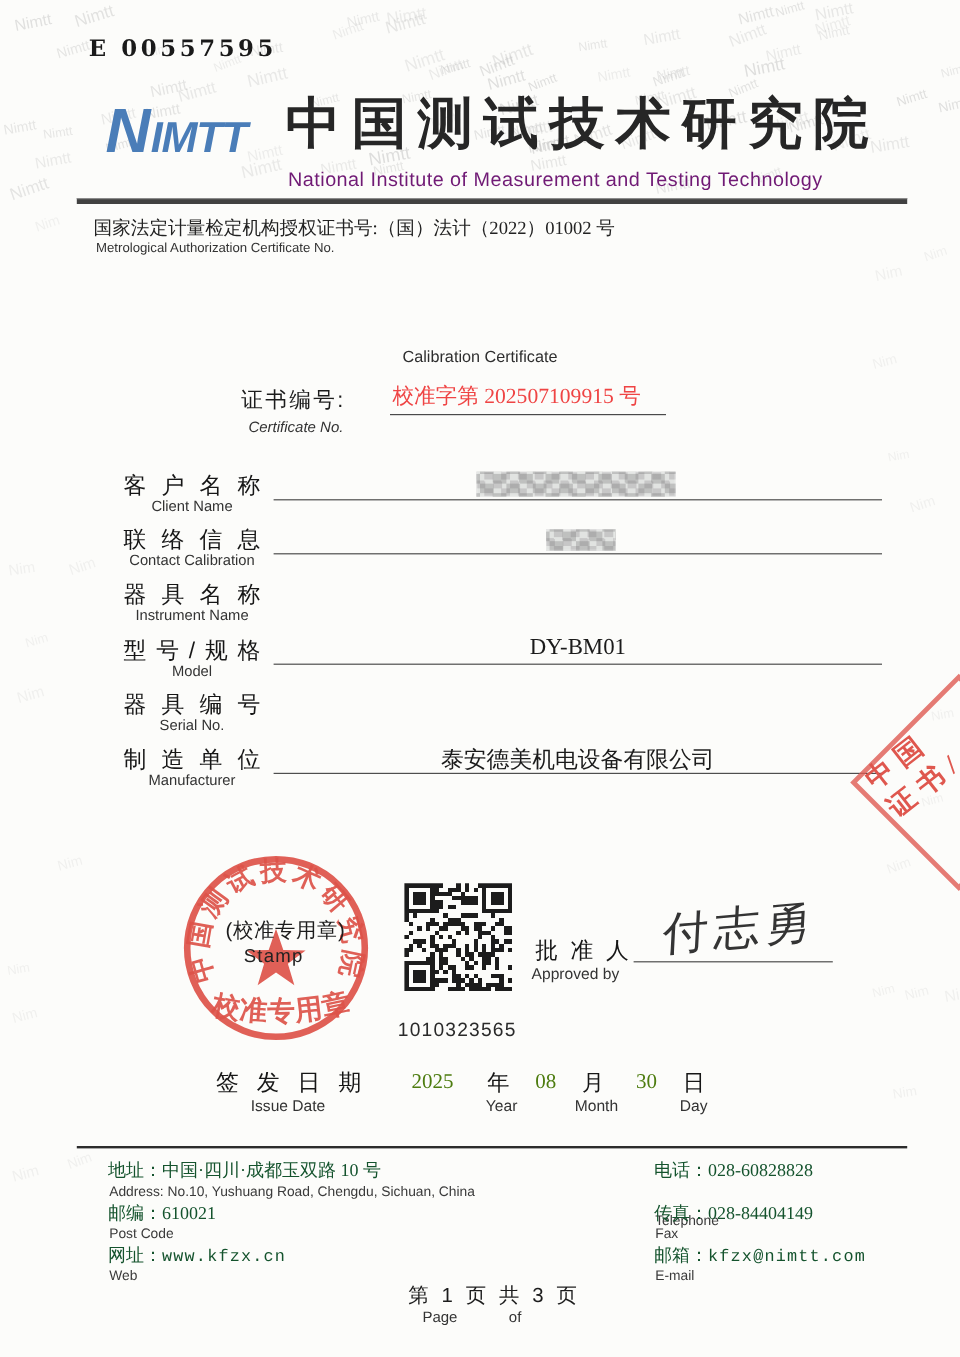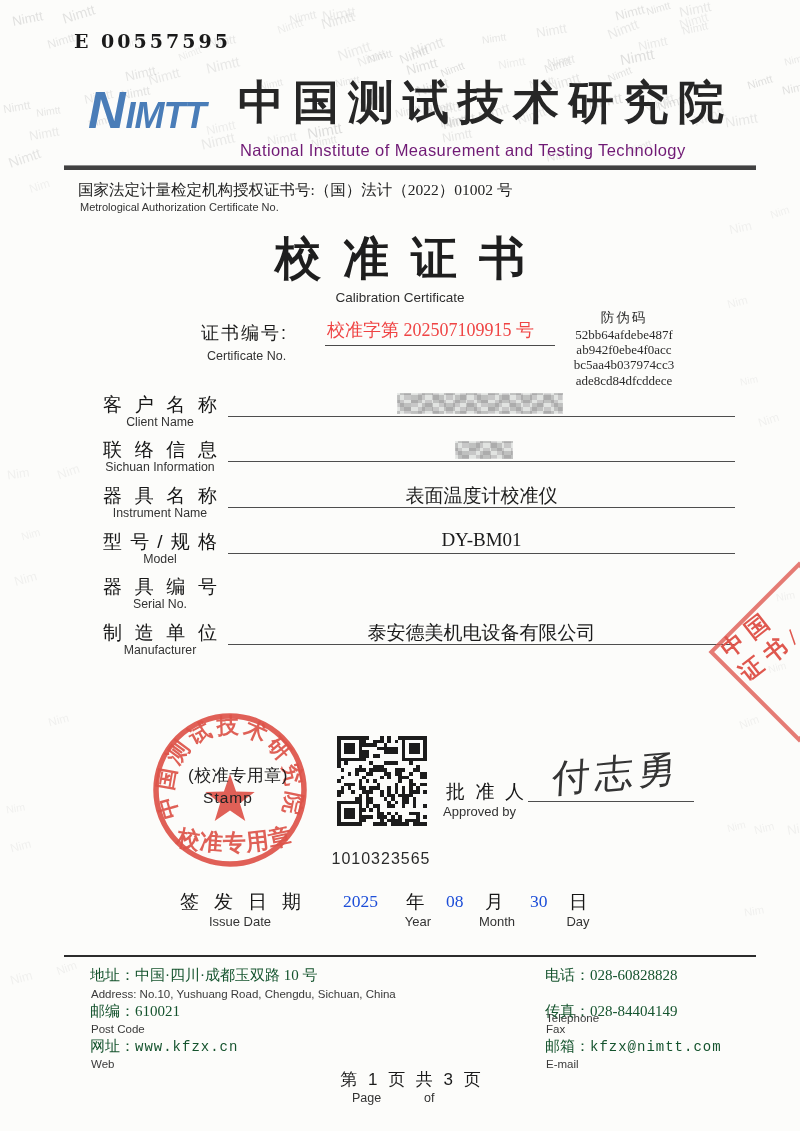--- a/index.html
+++ b/index.html
@@ -28,21 +28,21 @@
 
   
   #title-cn{left:0;top:228px;width:800px;text-align:center;font-size:46px;font-weight:bold;
             letter-spacing:22px;text-indent:22px;font-family:"Liberation Serif",serif;color:#1e1e1e;}
   #title-en{left:0;top:290px;width:800px;text-align:center;font-size:13.5px;color:#2e2e2e;}
 
   
   #certno-label{left:201px;top:321px;font-size:18px;letter-spacing:2px;color:#1c1c1c;}
   #certno-value{left:327px;top:318px;width:226px;text-align:left;font-size:18px;color:#ef4444;}
   #certno-line{left:325px;top:345px;width:230px;border-bottom:1.5px solid #4a4a4a;}
-  #certno-en{left:207px;top:349px;font-size:12.5px;color:#333;}
+  #certno-en{left:207px;top:349px;font-size:12.5px;color:#333;font-style:italic;}
   #fwm{left:556px;top:309px;width:136px;text-align:center;color:#2b2b2b;}
   #fwm .lbl{font-size:13.5px;letter-spacing:2px;}
   #fwm .ln{font-size:13px;line-height:15.2px;font-family:"Liberation Serif",serif;}
 
   
   #fields{left:103px;top:392px;width:632px;}
   .frow{position:absolute;left:0;width:632px;height:45px;}
   .frow .cn{position:absolute;left:0;top:0;width:114px;font-size:19px;color:#161616;
             text-align:justify;text-align-last:justify;}
   .frow .en{position:absolute;left:57px;top:23px;font-size:12.3px;color:#333;
@@ -67,21 +67,21 @@
                   text-align:justify;text-align-last:justify;}
   #approved-en{left:443px;top:804px;font-size:13px;color:#333;}
   #approved-line{left:528px;top:801px;width:166px;border-bottom:1.4px solid #4e4e4e;}
   #signature{left:552px;top:748px;font-size:38px;font-family:"Liberation Serif",serif;
              color:#343434;transform:rotate(-5deg) skewX(-8deg);letter-spacing:5px;font-weight:400;}
 
   
   #issue-label{left:180px;top:889px;width:121px;font-size:19px;color:#161616;
                text-align:justify;text-align-last:justify;}
   #issue-en{left:240px;top:914px;transform:translateX(-50%);font-size:13px;color:#333;white-space:nowrap;}
-  .dt-num{font-family:"Liberation Serif",serif;font-size:17.5px;color:#1d4ed8;}
+  .dt-num{font-family:"Liberation Serif",serif;font-size:17.5px;color:#4d7c0f;}
   .dt-unit{font-size:18.5px;color:#161616;}
   .dt-en{font-size:13px;color:#333;transform:translateX(-50%);white-space:nowrap;}
 
   
   .rule-thin{left:64px;top:955px;width:692px;height:2px;background:#2c2c2c;}
   .f-cn{font-size:15px;color:#14532d;white-space:nowrap;}
   .f-cn .v{font-family:"Liberation Serif",serif;}
   .f-cn .v.mono{font-family:"Liberation Mono","DejaVu Sans Mono",monospace;font-size:14px;letter-spacing:1px;}
   .f-en{font-size:11.5px;color:#3a3a3a;white-space:nowrap;}
   #pf-cn{left:412px;top:1068px;transform:translateX(-50%);font-size:17px;letter-spacing:3px;color:#1c1c1c;white-space:nowrap;}
@@ -195,56 +195,45 @@
     </div>
 
   <div class="abs" id="serial">E 00557595</div>
   <div class="abs" id="logo"><span class="big">N</span><span class="small">IMTT</span></div>
   <div class="abs" id="inst-cn">中国测试技术研究院</div>
   <div class="abs" id="inst-en">National Institute of Measurement and Testing Technology</div>
   <div class="abs rule-thick"></div>
   <div class="abs" id="auth-cn">国家法定计量检定机构授权证书号:（国）法计（2022）01002 号</div>
   <div class="abs" id="auth-en">Metrological Authorization Certificate No.</div>
 
-  <div class="abs" id="title-cn">校准证书</div>
   <div class="abs" id="title-en">Calibration Certificate</div>
 
   <div class="abs" id="certno-label">证书编号:</div>
   <div class="abs serif" id="certno-value">校准字第 202507109915 号</div>
   <div class="abs" id="certno-line"></div>
   <div class="abs" id="certno-en">Certificate No.</div>
-  <div class="abs" id="fwm">
-    <div class="lbl">防伪码</div>
-    <div class="ln">52bb64afdebe487f</div>
-    <div class="ln">ab942f0ebe4f0acc</div>
-    <div class="ln">bc5aa4b037974cc3</div>
-    <div class="ln">ade8cd84dfcddece</div>
-  </div>
 
   <div class="abs" id="fields">
     <div class="frow" style="top:0">
       <div class="cn">客户名称</div>
       <div class="en">Client Name</div>
       <div class="zone">
         <div class="redact" style="left:169px;top:1px;width:166px;height:21px;"></div>
       </div>
     </div>
     <div class="frow" style="top:45px">
       <div class="cn">联络信息</div>
-      <div class="en">Sichuan Information</div>
+      <div class="en">Contact Calibration</div>
       <div class="zone">
         <div class="redact" style="left:227px;top:4px;width:58px;height:18px;"></div>
       </div>
     </div>
     <div class="frow" style="top:91px">
       <div class="cn">器具名称</div>
       <div class="en">Instrument Name</div>
-      <div class="zone">
-        <div class="val">表面温度计校准仪</div>
-      </div>
     </div>
     <div class="frow" style="top:137px">
       <div class="cn">型号/规格</div>
       <div class="en">Model</div>
       <div class="zone">
         <div class="val">DY-BM01</div>
       </div>
     </div>
     <div class="frow" style="top:182px">
       <div class="cn">器具编号</div>

